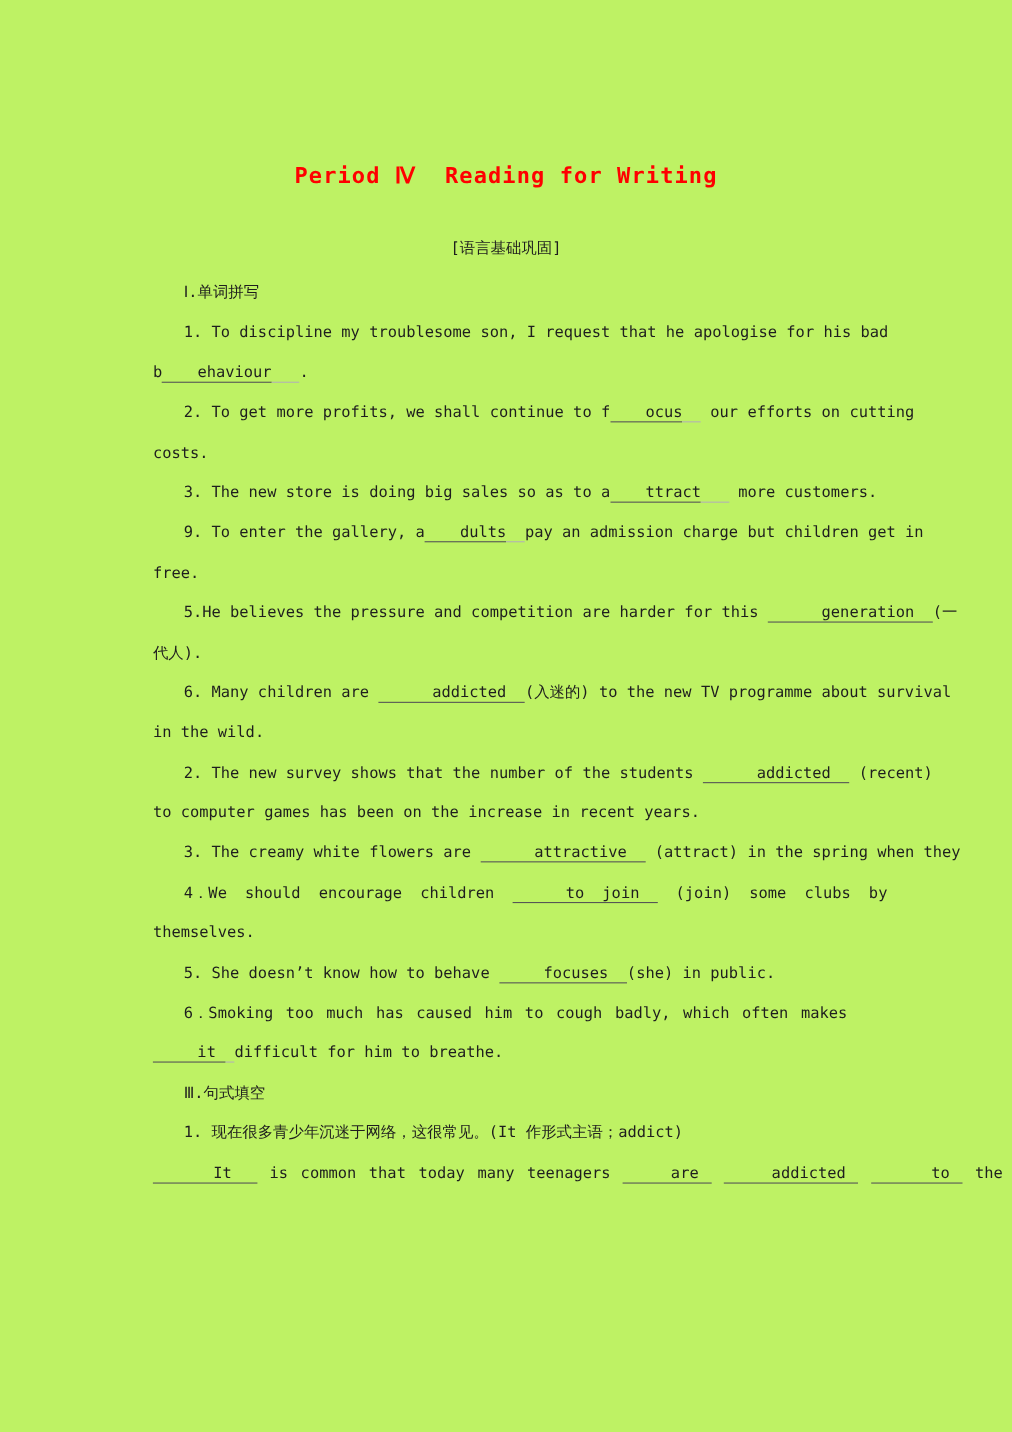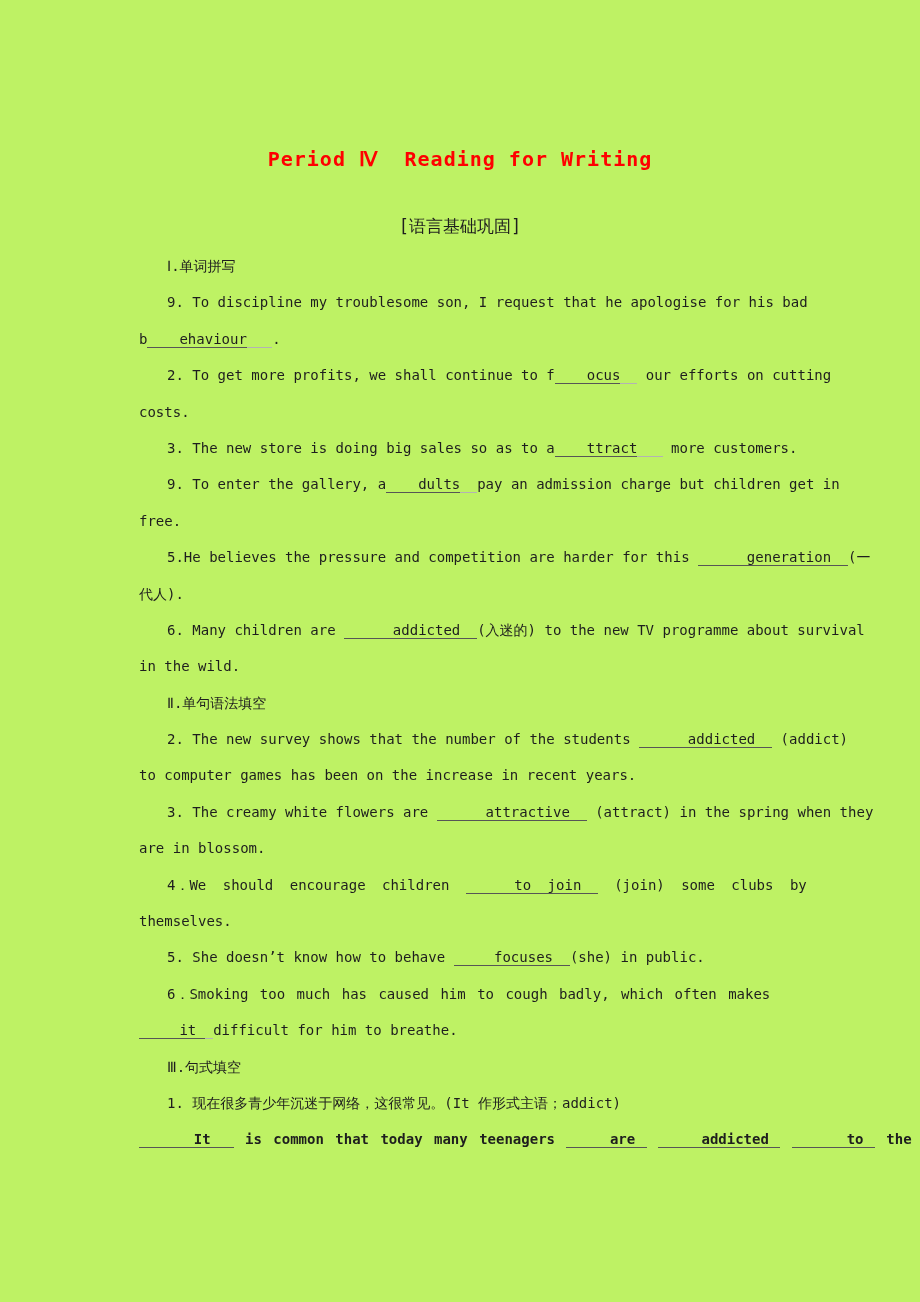--- a/index.html
+++ b/index.html
@@ -19,21 +19,21 @@
     font-size:20px;
     font-weight:bold;
     letter-spacing:1px;
     line-height:26px;
     color:var(--accent);
     white-space:pre;
   }
   .subtitle {
     margin-top:42px;
     text-align:center;
-    font-size:17px;
+    font-size:14px;
     line-height:24px;
     white-space:pre;
   }
   .content {
     margin:10px 12px 0 139px;
     width:710px;
     font-size:14px;
   }
   .line {
     line-height:36.4px;
@@ -45,38 +45,36 @@
   .u2 { border-bottom:1.4px solid #b3b3b3; }
 </style>
 </head>
 <body>
 
 <div class="page">
   <div class="title">Period Ⅳ  Reading for Writing</div>
   <div class="subtitle">[语言基础巩固]</div>
   <div class="content">
       <div class="line indent">Ⅰ.单词拼写</div>
-      <div class="line indent"><span>9. To discipline my troublesome son, I request that he apologise for his bad</span></div>
+      <div class="line indent"><span>1. To discipline my troublesome son, I request that he apologise for his bad</span></div>
       <div class="line"><span>b</span><span class="u">ehaviour</span><span class="u2">   </span><span>.</span></div>
       <div class="line indent"><span>2. To get more profits, we shall continue to f</span><span class="u">ocus</span><span class="u2">  </span><span> our efforts on cutting</span></div>
       <div class="line"><span>costs.</span></div>
       <div class="line indent"><span>3. The new store is doing big sales so as to a</span><span class="u">ttract</span><span class="u2">   </span><span> more customers.</span></div>
       <div class="line indent"><span>9. To enter the gallery, a</span><span class="u">dults</span><span class="u2">  </span><span>pay an admission charge but children get in</span></div>
       <div class="line"><span>free.</span></div>
       <div class="line indent"><span>5.He believes the pressure and competition are harder for this </span><span class="u">  generation  </span><span>(一</span></div>
       <div class="line"><span>代人).</span></div>
       <div class="line indent"><span>6. Many children are </span><span class="u">  addicted  </span><span>(入迷的) to the new TV programme about survival</span></div>
       <div class="line"><span>in the wild.</span></div>
-      <div class="line indent">Ⅱ.单句语法填空</div>
-      <div class="line indent"><span>2. The new survey shows that the number of the students </span><span class="u">  addicted  </span><span> (addict)</span></div>
+      <div class="line indent"><span>2. The new survey shows that the number of the students </span><span class="u">  addicted  </span><span> (recent)</span></div>
       <div class="line"><span>to computer games has been on the increase in recent years.</span></div>
       <div class="line indent"><span>3. The creamy white flowers are </span><span class="u">  attractive  </span><span> (attract) in the spring when they</span></div>
-      <div class="line"><span>are in blossom.</span></div>
       <div class="line indent" style="word-spacing: 8px;"><span>4．We should encourage children </span><span class="u"> to join </span><span> (join) some clubs by</span></div>
       <div class="line"><span>themselves.</span></div>
       <div class="line indent"><span>5. She doesn’t know how to behave </span><span class="u"> focuses  </span><span>(she) in public.</span></div>
       <div class="line indent" style="word-spacing: 3px;"><span>6．Smoking too much has caused him to cough badly, which often makes</span></div>
       <div class="line"><span class="u"> it </span><span class="u2"> </span><span>difficult for him to breathe.</span></div>
       <div class="line indent">Ⅲ.句式填空</div>
       <div class="line indent"><span>1. 现在很多青少年沉迷于网络，这很常见。(It 作形式主语；addict)</span></div>
-      <div class="line" style="word-spacing: 3px; font-weight: bold;"><span class="u">  It  </span><span> is common that today many teenagers </span><span class="u"> are </span><span> </span><span class="u"> addicted </span><span> </span><span class="u">  to </span><span> the</span></div>
+      <div class="line" style="word-spacing: 3px;"><span class="u">  It  </span><span> is common that today many teenagers </span><span class="u"> are </span><span> </span><span class="u"> addicted </span><span> </span><span class="u">  to </span><span> the</span></div>
     </div>
 </div>
 
 </body></html>

